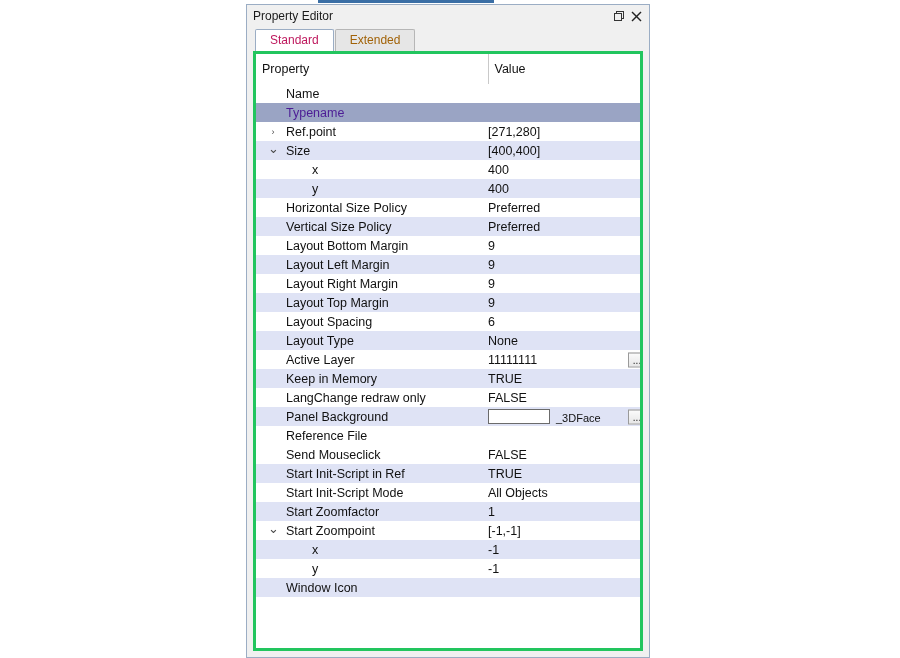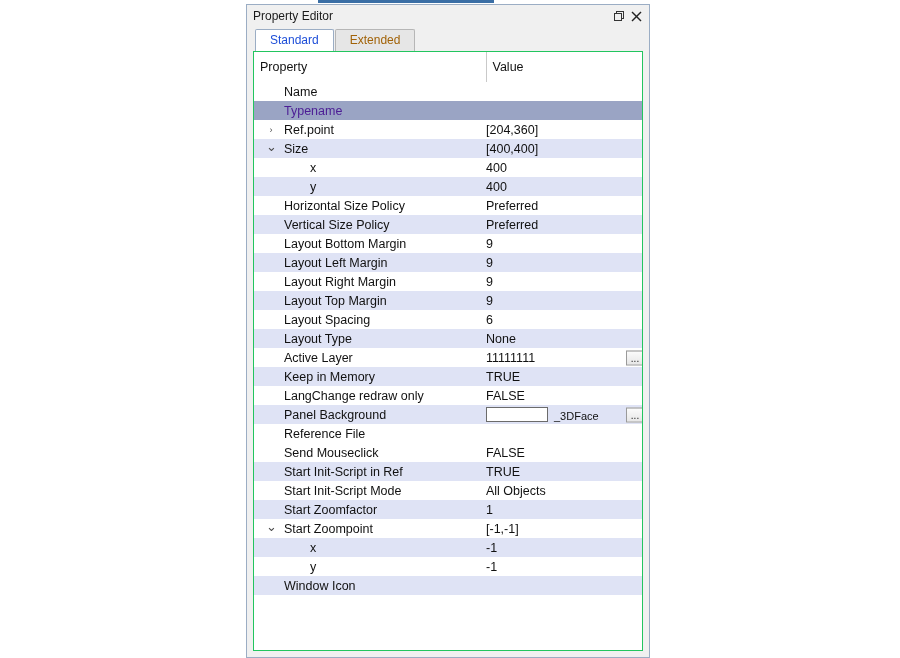--- a/index.html
+++ b/index.html
@@ -86,29 +86,29 @@
     border-bottom: none;
     background: #e6e6e6;
     color: #a16207;
     line-height: 15px;
     margin-right: 1px;
     border-radius: 2px 2px 0 0;
   }
 
   .tab.active {
     background: #ffffff;
-    color: #1d4ed8;
+    color: #be185d;
     border-color: #9badc4;
     position: relative;
     z-index: 2;
   }
 
   .grid-wrap {
     margin: 0 6px 6px 6px;
-    border: 1px solid #22c55e;
+    border: 3px solid #22c55e;
     background: #ffffff;
     flex: 1;
     overflow: hidden;
     box-sizing: border-box;
   }
 
   table.grid {
     width: 100%;
     border-collapse: collapse;
     table-layout: fixed;
@@ -249,21 +249,21 @@
             <tr class="plain">
               <td class="prop indent1"><span>Name</span></td>
               <td class="val"><span></span></td>
             </tr>
             <tr class="sel">
               <td class="prop indent1"><span>Typename</span></td>
               <td class="val"><span></span></td>
             </tr>
             <tr class="plain">
               <td class="prop indent1"><span class="twisty">›</span><span>Ref.point</span></td>
-              <td class="val"><span>[204,360]</span></td>
+              <td class="val"><span>[271,280]</span></td>
             </tr>
             <tr class="alt">
               <td class="prop indent1"><span class="twisty" style="font-size: 13px; top: 40%;">⌄</span><span>Size</span></td>
               <td class="val"><span>[400,400]</span></td>
             </tr>
             <tr class="plain">
               <td class="prop indent2"><span>x</span></td>
               <td class="val"><span>400</span></td>
             </tr>
             <tr class="alt">

